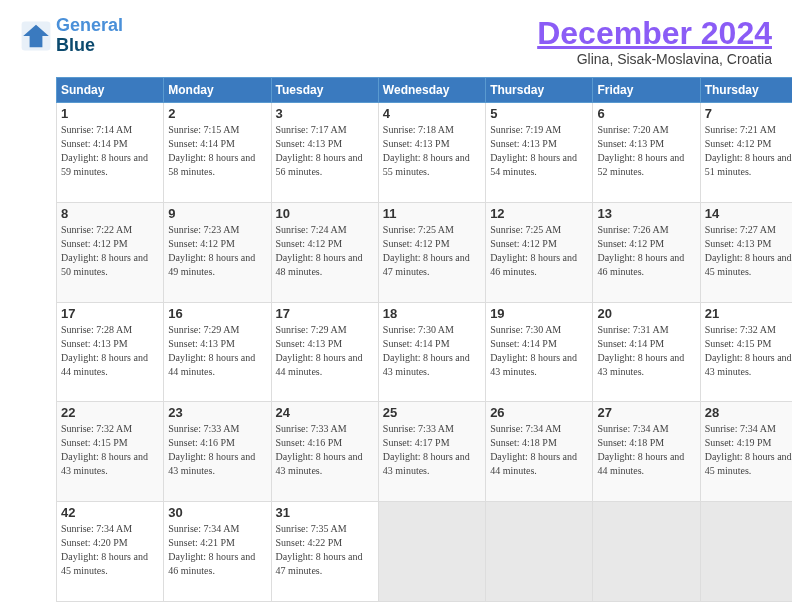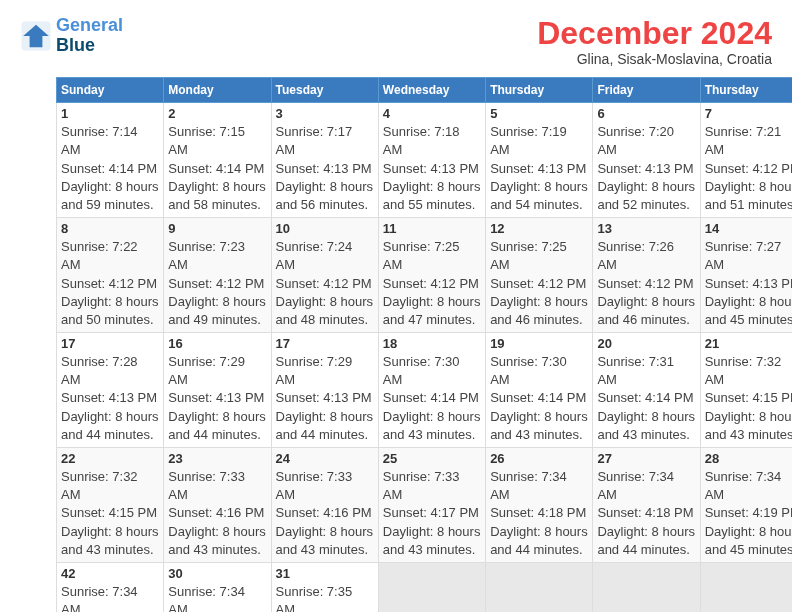--- a/index.html
+++ b/index.html
@@ -40,22 +40,23 @@
     .logo-icon {
       width: 32px;
       height: 32px;
     }
     .title-area {
       text-align: right;
     }
     .month-title {
       font-size: 32px;
       font-weight: bold;
-      color: #ef4444;
+      color: #8b5cf6;
       line-height: 1.1;
+      text-decoration: underline;
     }
     .subtitle {
       font-size: 14px;
       color: #404040;
     }
     .calendar {
       flex: 1;
       border: 1px solid #ccc;
       border-collapse: collapse;
       width: 100%;
@@ -87,23 +88,24 @@
       background: #f9f9f9;
     }
     .day-num {
       font-size: 13px;
       font-weight: bold;
       color: #333;
       display: block;
       margin-bottom: 2px;
     }
     .day-info {
-      font-size: 13px;
+      font-size: 10px;
       color: #444;
       line-height: 1.4;
+      font-family: Liberation Serif, serif;
     }
     .calendar tbody tr:nth-child(odd) td {
       background: #fff;
     }
     .calendar tbody tr:nth-child(even) td {
       background: #f0f4f8;
     }
     .calendar td.empty {
       background: #e8e8e8 !important;
     }

